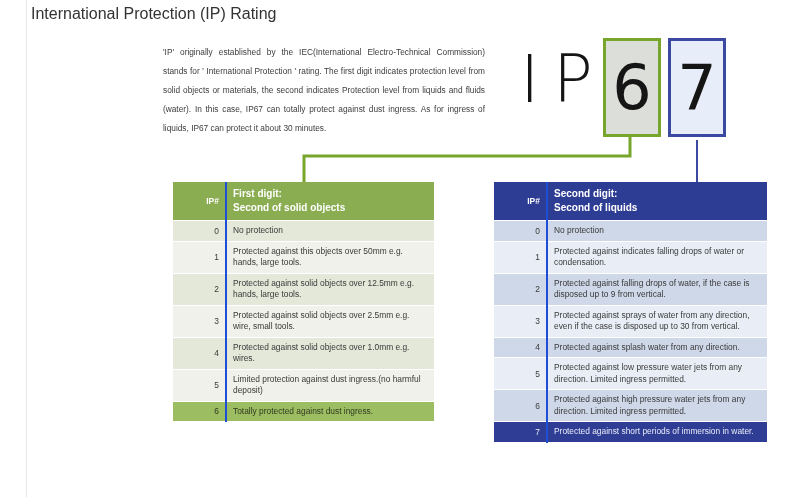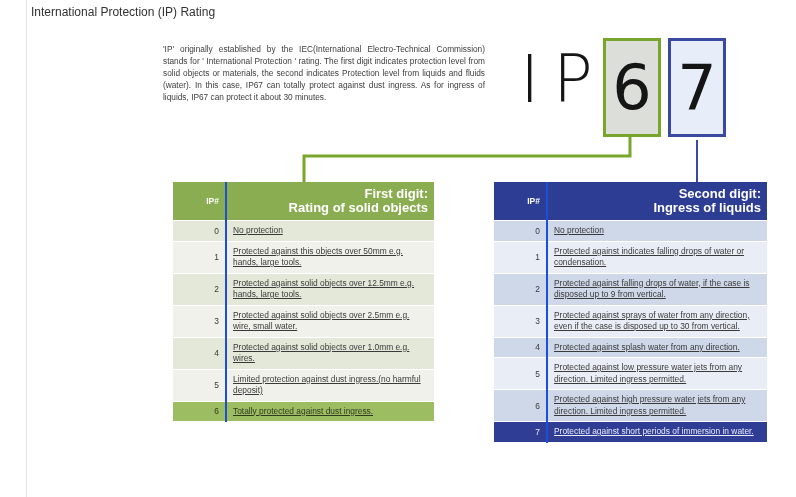--- a/index.html
+++ b/index.html
@@ -1,46 +1,46 @@
 <!DOCTYPE html>
 <html><head>
 <meta charset="utf-8">
 <style>
   html, body { margin: 0; padding: 0; background: #ffffff; }
   body { width: 796px; height: 497px; position: relative; overflow: hidden;
          font-family: "Liberation Sans", "DejaVu Sans", sans-serif; color: #3a3a3a; }
   .left-rule { position: absolute; left: 26px; top: 0; width: 1px; height: 497px; background: #e6e6e6; }
-  .page-title { position: absolute; left: 31px; top: 5px; font-size: 12px; color: #333333; }
+  .page-title { position: absolute; left: 31px; top: 5px; font-size: 16px; color: #333333; }
   .intro { position: absolute; left: 163px; top: 43px; width: 322px; font-size: 8.3px;
-           line-height: 12px; text-align: justify; color: #3c3c3c; }
+           line-height: 19px; text-align: justify; color: #3c3c3c; }
   .ip-letter { position: absolute; top: 40px; font-size: 66px; line-height: 80px; color: #151515;
                font-family: "DejaVu Sans", sans-serif; font-weight: 300; }
   .digit-box { position: absolute; top: 38px; width: 52px; height: 93px; display: flex;
                align-items: center; justify-content: center; font-size: 62px; color: #151515;
                font-family: "DejaVu Sans", sans-serif; }
   .digit-box.first { left: 603px; border: 3px solid #78a62c; background: #dcdfd9; }
   .digit-box.second { left: 668px; border: 3px solid #3b4aa0; background: #e8eef9; }
   .conn { position: absolute; }
   table.iptable { position: absolute; border-collapse: collapse; font-size: 8.4px; }
   table.iptable td, table.iptable th { padding: 4px 6px; vertical-align: middle; text-align: left;
                                        border-bottom: 1.5px solid #ffffff; }
   table.iptable .num { width: 40px; text-align: right; border-right: 2px solid #1d4ed8; }
-  table.iptable th { color: #ffffff; font-weight: bold; font-size: 13px; line-height: 14px; padding: 5px 6px; text-align: right; }
+  table.iptable th { color: #ffffff; font-weight: bold; font-size: 10px; line-height: 14px; padding: 5px 6px; }
   table.iptable th.num { font-size: 8.5px; }
   .green th { background: #8bad52; color: #f4f7ee; }
   .green tr.odd td { background: #e3e8d9; }
   .green tr.even td { background: #eff1ea; }
   .green tr.hl td { background: #9dbd63; color: #2f3a1e; }
   .blue th { background: #2e3d94; color: #f0f2fb; }
   .blue tr.odd td { background: #cfd8e8; }
   .blue tr.even td { background: #e9eef6; }
   .blue tr.hl td { background: #2f3d95; color: #e9ecf8; }
   .green { left: 173px; top: 182px; width: 261px; }
   .blue { left: 494px; top: 182px; width: 273px; }
-  .line-text { line-height: 11.5px; text-decoration: underline; }
+  .line-text { line-height: 11.5px; }
 </style>
 </head>
 <body>
 
 <div class="left-rule"></div>
 <div class="page-title">International Protection (IP) Rating</div>
 
 <div class="intro">'IP' originally established by the IEC(International Electro-Technical Commission) stands for ' International Protection ' rating. The first digit indicates protection level from solid objects or materials, the second indicates Protection level from liquids and fluids (water). In this case, IP67 can totally protect against dust ingress. As for ingress of liquids, IP67 can protect it about 30 minutes.</div>
 
 <div class="ip-letter" style="left:520px;">I</div>
@@ -52,40 +52,40 @@
   <polyline points="630,134 630,156 304,156 304,182" fill="none" stroke="#78a62c" stroke-width="3"></polyline>
   <line x1="697" y1="140" x2="697" y2="182" stroke="#3b4aa0" stroke-width="2"></line>
 </svg>
 
 <table class="iptable green">
   <thead>
     <tr>
       <th class="num">IP#</th>
       <th>
         <div>First digit:</div>
-        <div>Rating of solid objects</div>
+        <div>Second of solid objects</div>
       </th>
     </tr>
   </thead>
   <tbody>
     <tr class="odd">
       <td class="num">0</td>
       <td class="line-text">No protection</td>
     </tr>
     <tr class="even">
       <td class="num">1</td>
       <td class="line-text">Protected against this objects over 50mm e.g. hands, large tools.</td>
     </tr>
     <tr class="odd">
       <td class="num">2</td>
       <td class="line-text">Protected against solid objects over 12.5mm e.g. hands, large tools.</td>
     </tr>
     <tr class="even">
       <td class="num">3</td>
-      <td class="line-text">Protected against solid objects over 2.5mm e.g. wire, small water.</td>
+      <td class="line-text">Protected against solid objects over 2.5mm e.g. wire, small tools.</td>
     </tr>
     <tr class="odd">
       <td class="num">4</td>
       <td class="line-text">Protected against solid objects over 1.0mm e.g. wires.</td>
     </tr>
     <tr class="even">
       <td class="num">5</td>
       <td class="line-text">Limited protection against dust ingress.(no harmful deposit)</td>
     </tr>
     <tr class="hl">
@@ -94,21 +94,21 @@
     </tr>
   </tbody>
 </table>
 
 <table class="iptable blue">
   <thead>
     <tr>
       <th class="num">IP#</th>
       <th>
         <div>Second digit:</div>
-        <div>Ingress of liquids</div>
+        <div>Second of liquids</div>
       </th>
     </tr>
   </thead>
   <tbody>
     <tr class="odd">
       <td class="num">0</td>
       <td class="line-text">No protection</td>
     </tr>
     <tr class="even">
       <td class="num">1</td>

